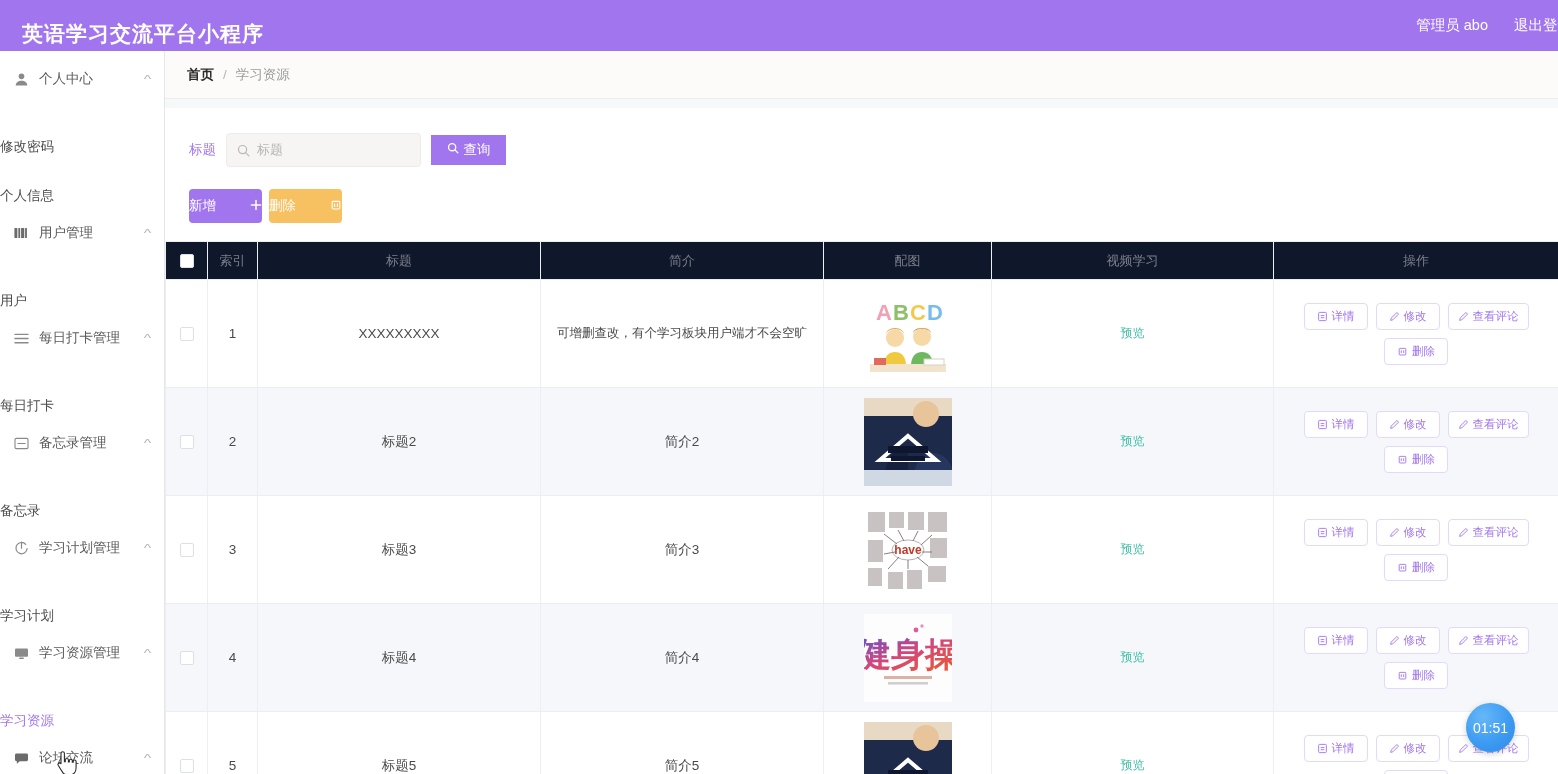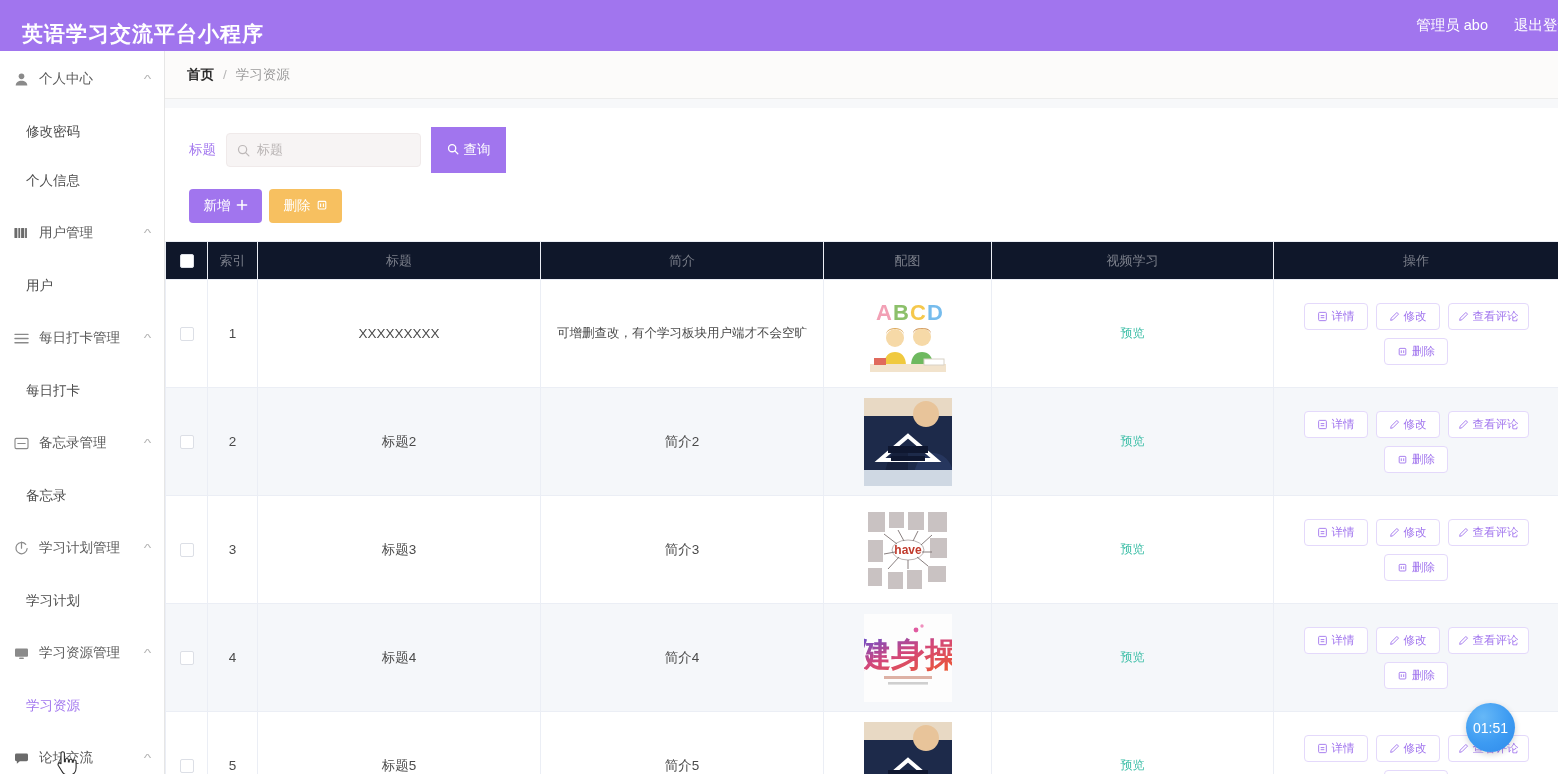--- a/index.html
+++ b/index.html
@@ -61,22 +61,21 @@
     color: #888;
   }
   .menu-group-title .glabel { flex: 1 1 auto; }
   .chev {
     font-size: 11px; color: #b5b5b5;
     transform: scaleX(1.45);
     line-height: 1;
   }
   .menu-sub {
     height: 49px;
-    display: flex; align-items: center;
-    padding-left: 26px;
+    display: flex; align-items: flex-end;
     font-size: 13.5px; color: #4c4c4c;
     cursor: pointer;
   }
   .menu-sub.active-text { color: #a175ee; }
   .cursor-hand {
     position: absolute; left: 56px; top: 700px;
     width: 22px; height: 26px;
     pointer-events: none; z-index: 14;
   }
 
@@ -119,37 +118,37 @@
     border: 1px solid #f0eaea;
     border-radius: 4px;
     display: flex; align-items: center;
     padding: 0 10px;
     cursor: text;
   }
   .search-box .sicon { margin-right: 7px; color: #bdb8b8; display: inline-flex; }
   .search-ph { color: #b9b4b4; font-size: 13px; }
   .btn-query {
     margin-left: 10px;
-    width: 75px; height: 46px;
+    width: 75px; height: 30px;
     background: #a175ee; color: #fff;
     border: none; border-radius: 0;
     display: inline-flex; align-items: center; justify-content: center;
     gap: 5px; font-size: 13.5px; cursor: pointer;
-    font-family: Liberation Sans, sans-serif;
+    font-family: Liberation Mono, monospace;
   }
 
   
   .action-row {
     display: flex; padding: 19px 0 0 24px; gap: 0;
   }
   .btn-add, .btn-del {
     width: 73px; height: 34px;
     border: none; border-radius: 4px;
     color: #fff; font-size: 13.5px;
-    display: inline-flex; align-items: center; justify-content: center;
+    display: inline-flex; align-items: center; justify-content: space-between;
     gap: 5px; cursor: pointer;
     font-family: inherit;
   }
   .btn-add { background: #a175ee; }
   .btn-del { background: #f7c060; margin-left: 7px; }
 
   
   .table-wrap { margin-top: 18px; }
   table { border-collapse: collapse; width: 1393px; table-layout: fixed; }
   thead th {

